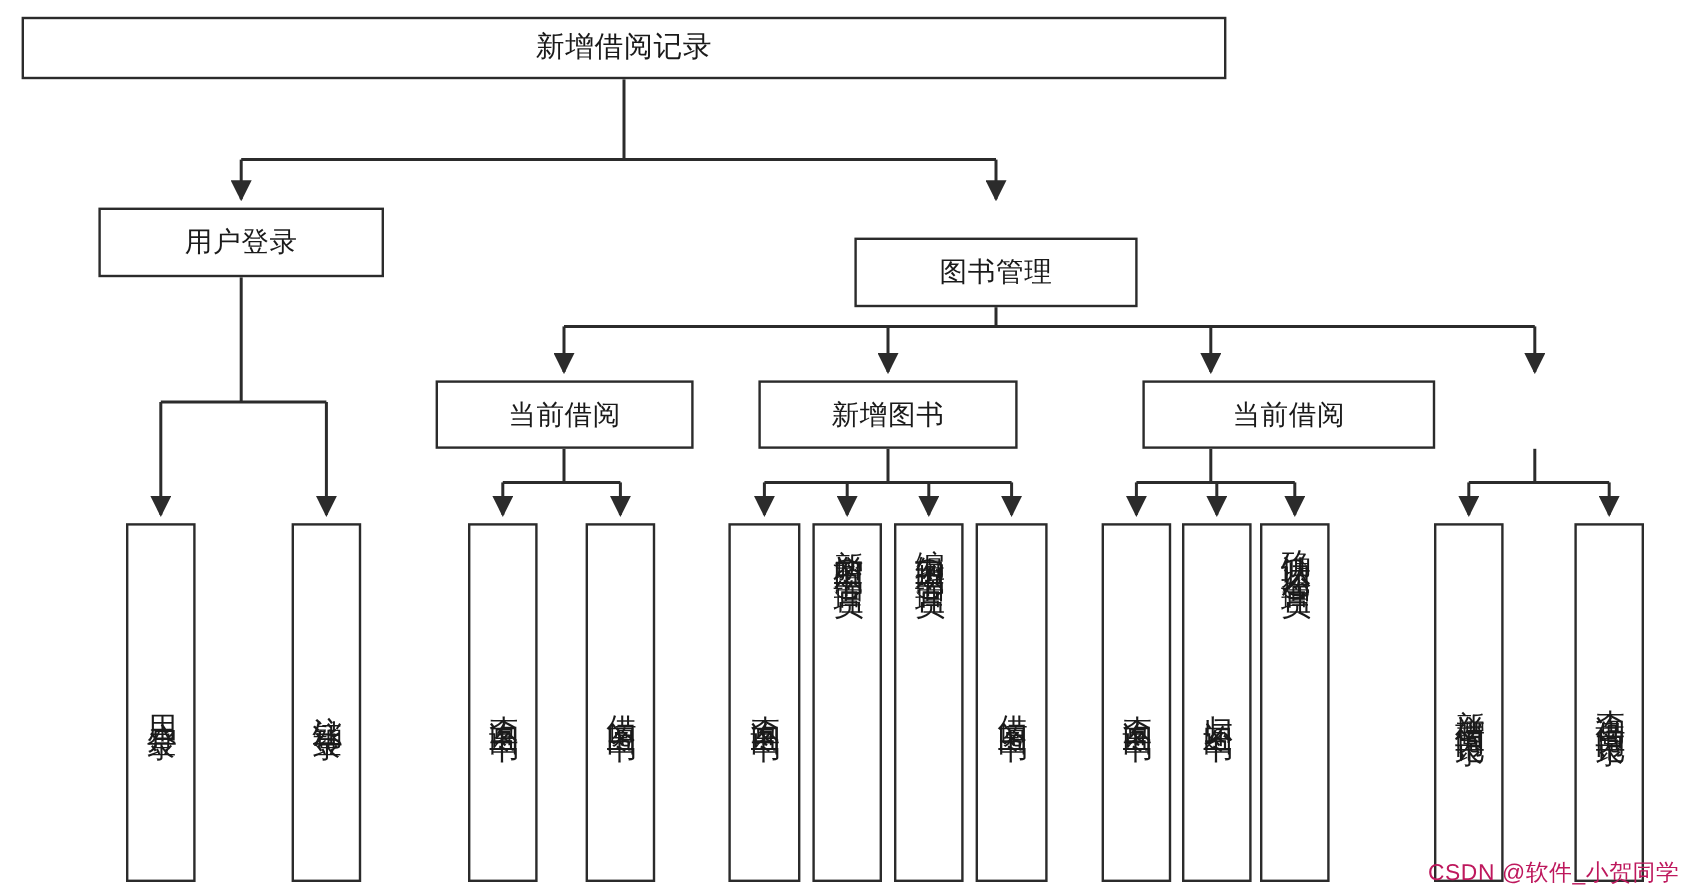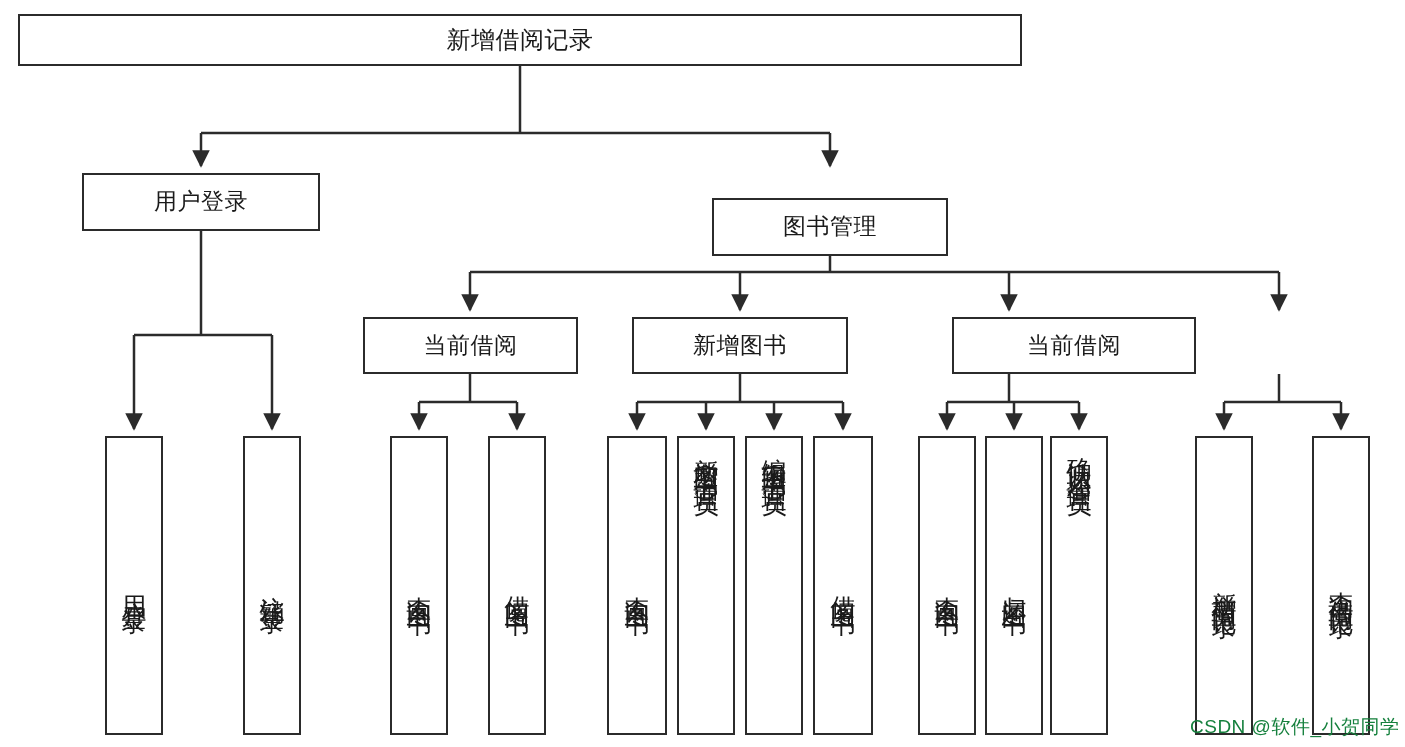--- a/index.html
+++ b/index.html
@@ -60,21 +60,21 @@
     font-size: 25px;
     line-height: 1.0;
     letter-spacing: 5px;
     white-space: nowrap;
     margin: 0 auto;
   }
   .node.vert.center .node-label { align-self: center; }
   .watermark {
     position: absolute;
     font-size: 19px;
-    color: #15803d;
+    color: #be185d;
     white-space: nowrap;
     letter-spacing: 0.5px;
   }
 </style>
 </head>
 <body>
 
 <div id="canvas">
 
   <svg id="edges" viewBox="0 0 1405 747" xmlns="http://www.w3.org/2000/svg">

